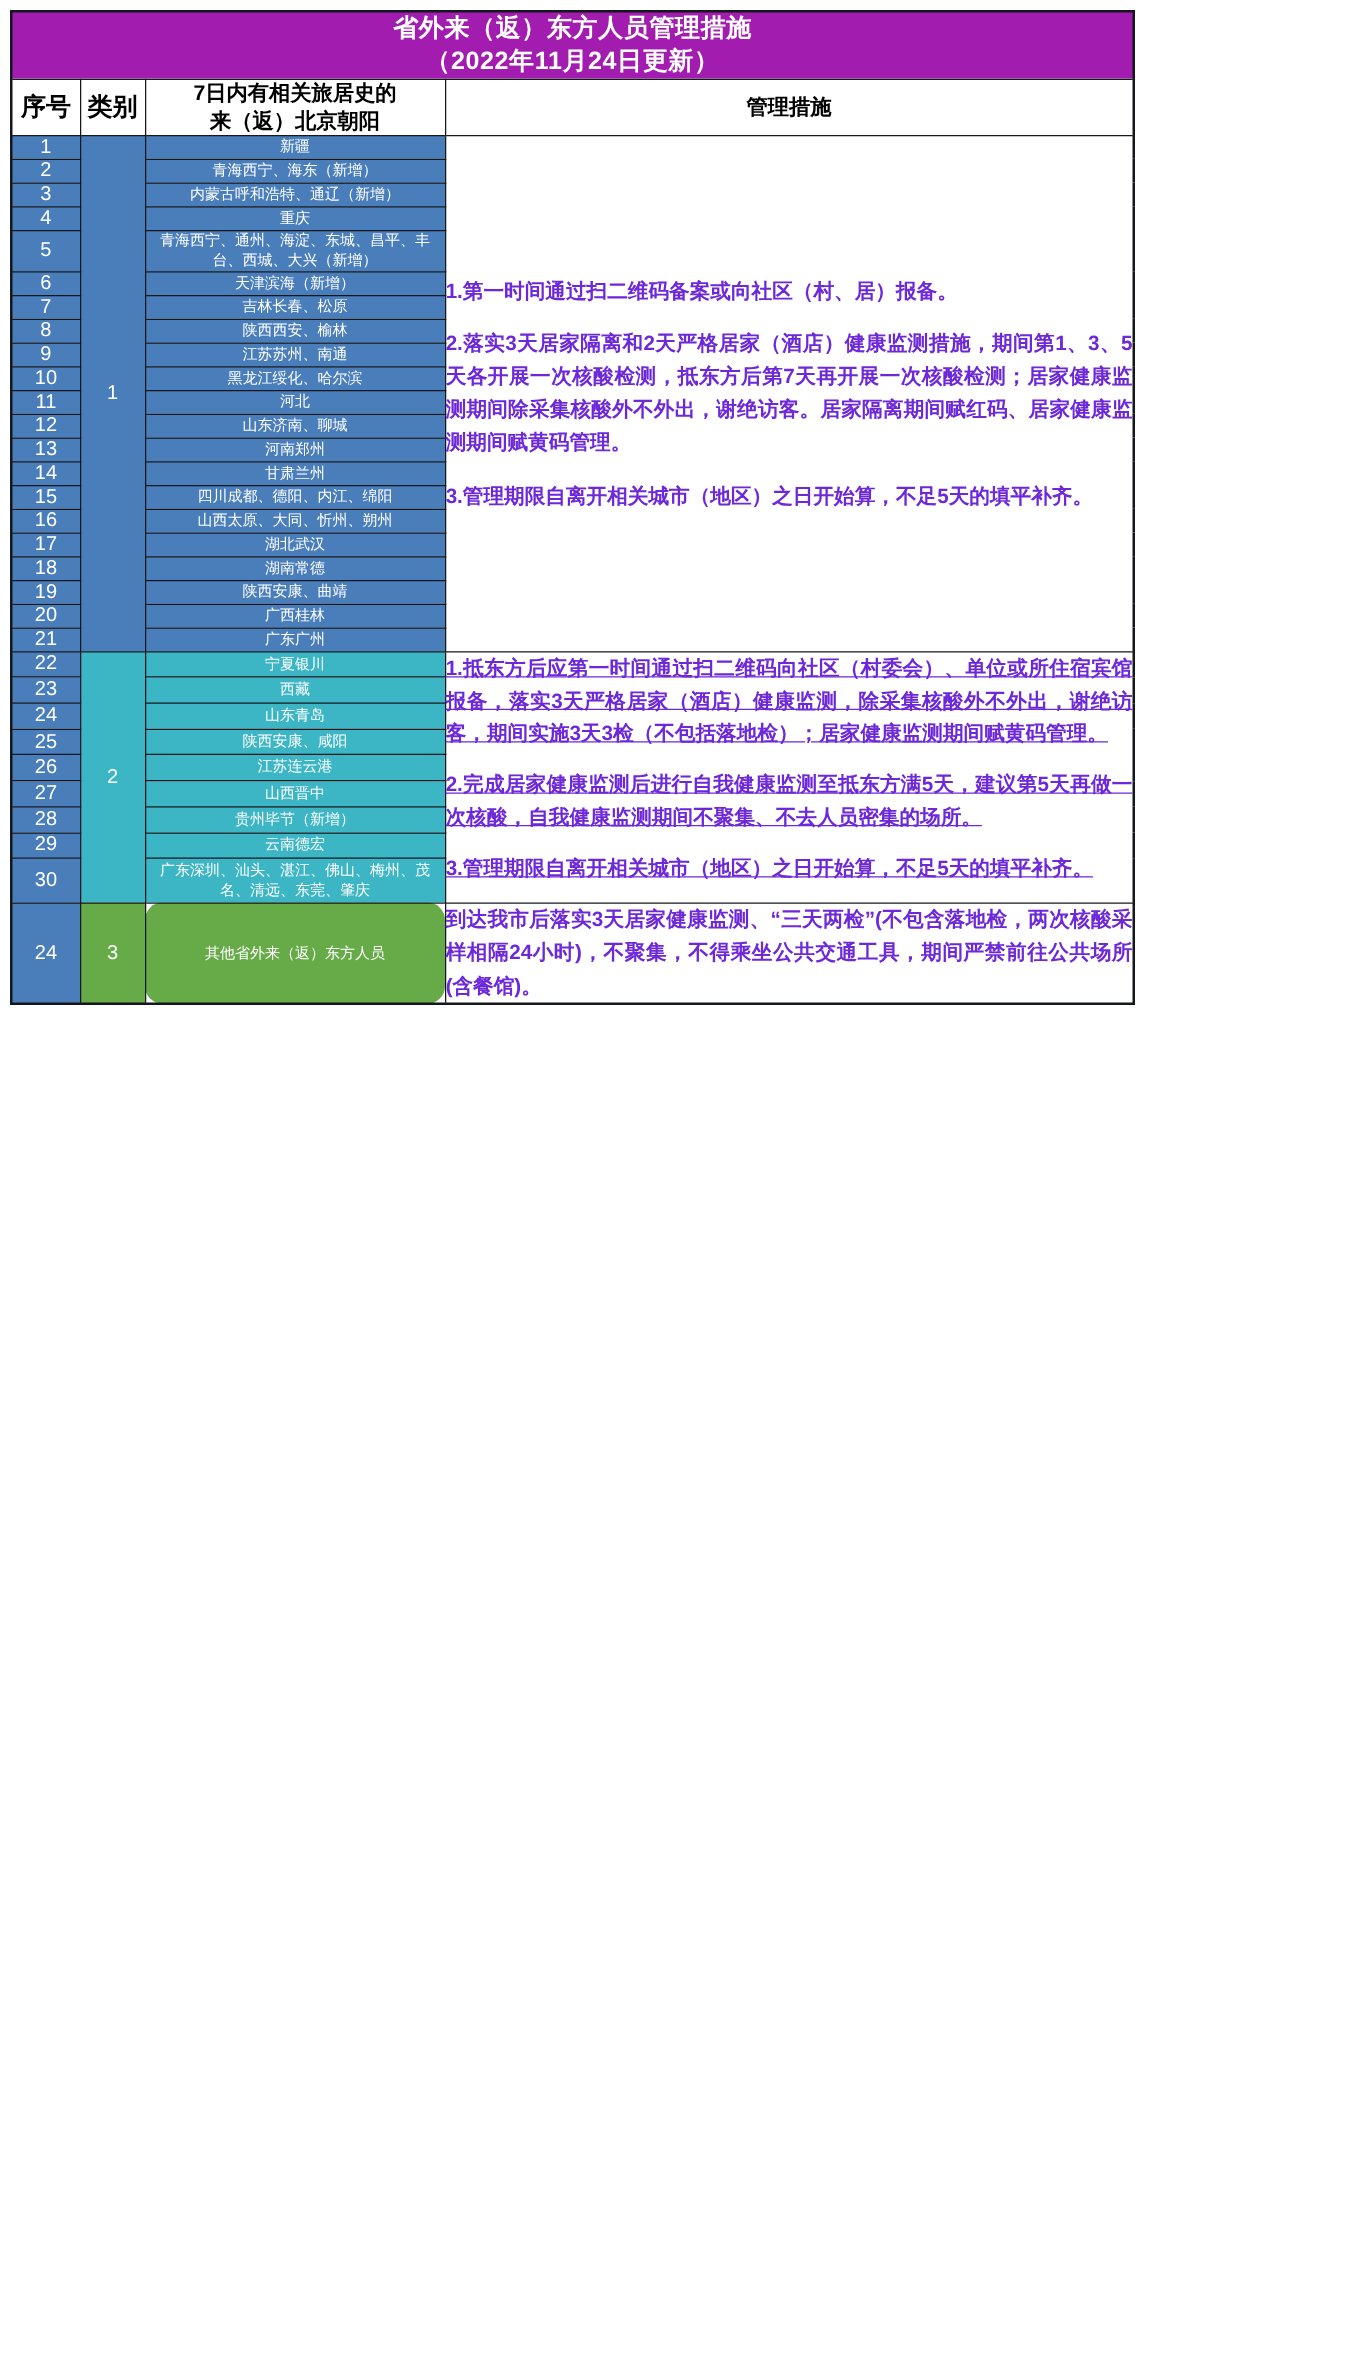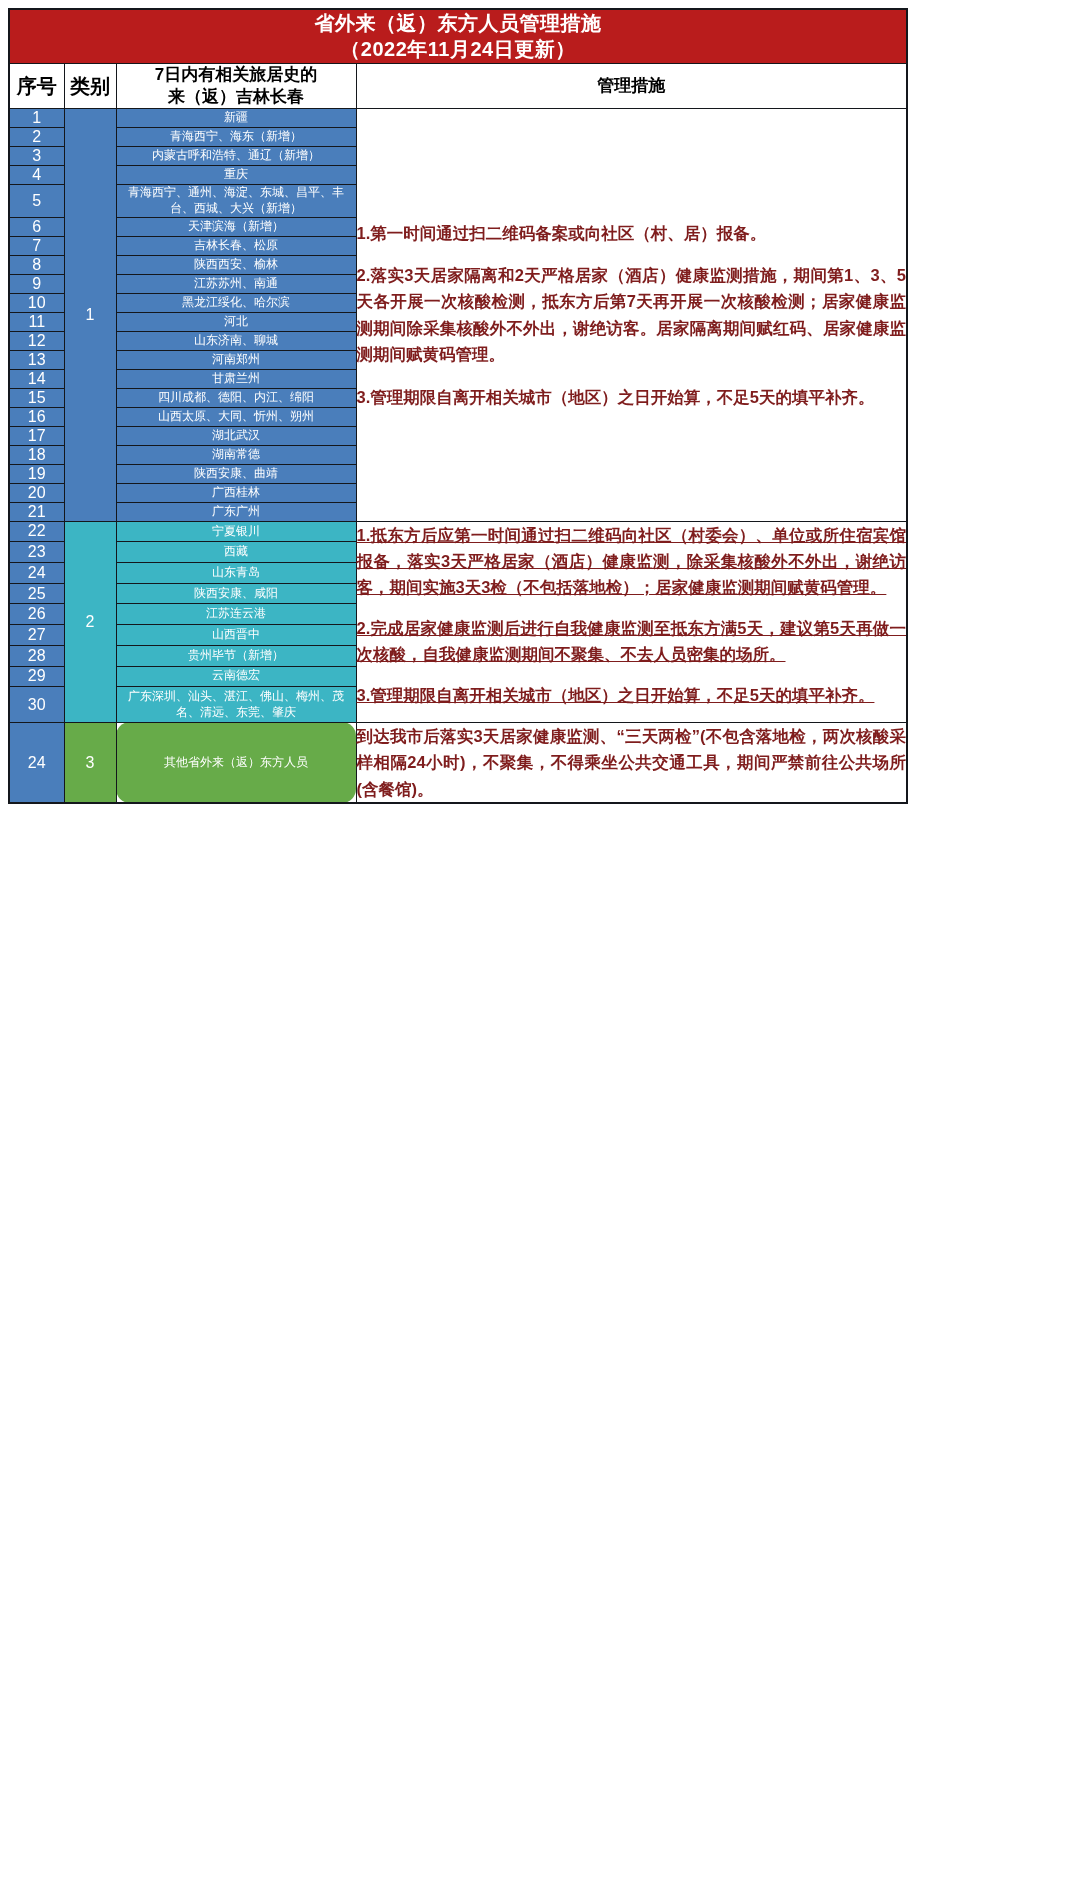--- a/index.html
+++ b/index.html
@@ -27,21 +27,21 @@
     border: 2px solid #14171c;
   }
   table.grid td, table.grid th {
     border: 1.5px solid #14171c;
     padding: 0;
     vertical-align: middle;
     text-align: center;
   }
   
   .title-cell {
-    background: #b91c1c;
+    background: #a21caf;
     color: #ffffff;
     font-weight: bold;
     font-size: 20px;
     line-height: 1.32;
     padding: 10px 4px 11px 4px;
     letter-spacing: 0.5px;
   }
   .title-main { display: block; }
   .title-sub  { display: block; }
   
@@ -80,21 +80,21 @@
     color: #ffffff;
     line-height: 1.32;
     padding: 5px 6px;
     font-weight: normal;
   }
   .area.g1 { background: #4a7ebb; }
   .area.g2 { background: #3cb5c4; }
   .area.g3 { background: #67ab49; border-radius: 14px; }
   .measures {
     background: #ffffff;
-    color: #7f1d1d;
+    color: #6d28d9;
     text-align: left;
     vertical-align: middle;
     font-size: 16.5px;
     font-weight: bold;
     line-height: 1.6;
     padding: 8px 14px 8px 16px;
   }
   .measures p {
     margin: 0 0 16px 0;
     text-align: justify;
@@ -120,21 +120,21 @@
         <td class="title-cell" colspan="4">
           <span class="title-main">省外来（返）东方人员管理措施</span>
           <span class="title-sub">（2022年11月24日更新）</span>
         </td>
       </tr>
       <tr>
         <td class="hdr hdr-narrow">序号</td>
         <td class="hdr hdr-narrow">类别</td>
         <td class="hdr">
           <span>7日内有相关旅居史的</span><br>
-          <span>来（返）吉林长春</span>
+          <span>来（返）北京朝阳</span>
         </td>
         <td class="hdr">管理措施</td>
       </tr>
     <tr>
           <td class="seq">1</td>
           <td class="cat g1" rowspan="21">1</td>
           <td class="area g1">新疆</td>
           <td class="measures" rowspan="21">
             <p>1.第一时间通过扫二维码备案或向社区（村、居）报备。</p>
             <p>2.落实3天居家隔离和2天严格居家（酒店）健康监测措施，期间第1、3、5天各开展一次核酸检测，抵东方后第7天再开展一次核酸检测；居家健康监测期间除采集核酸外不外出，谢绝访客。居家隔离期间赋红码、居家健康监测期间赋黄码管理。</p>

